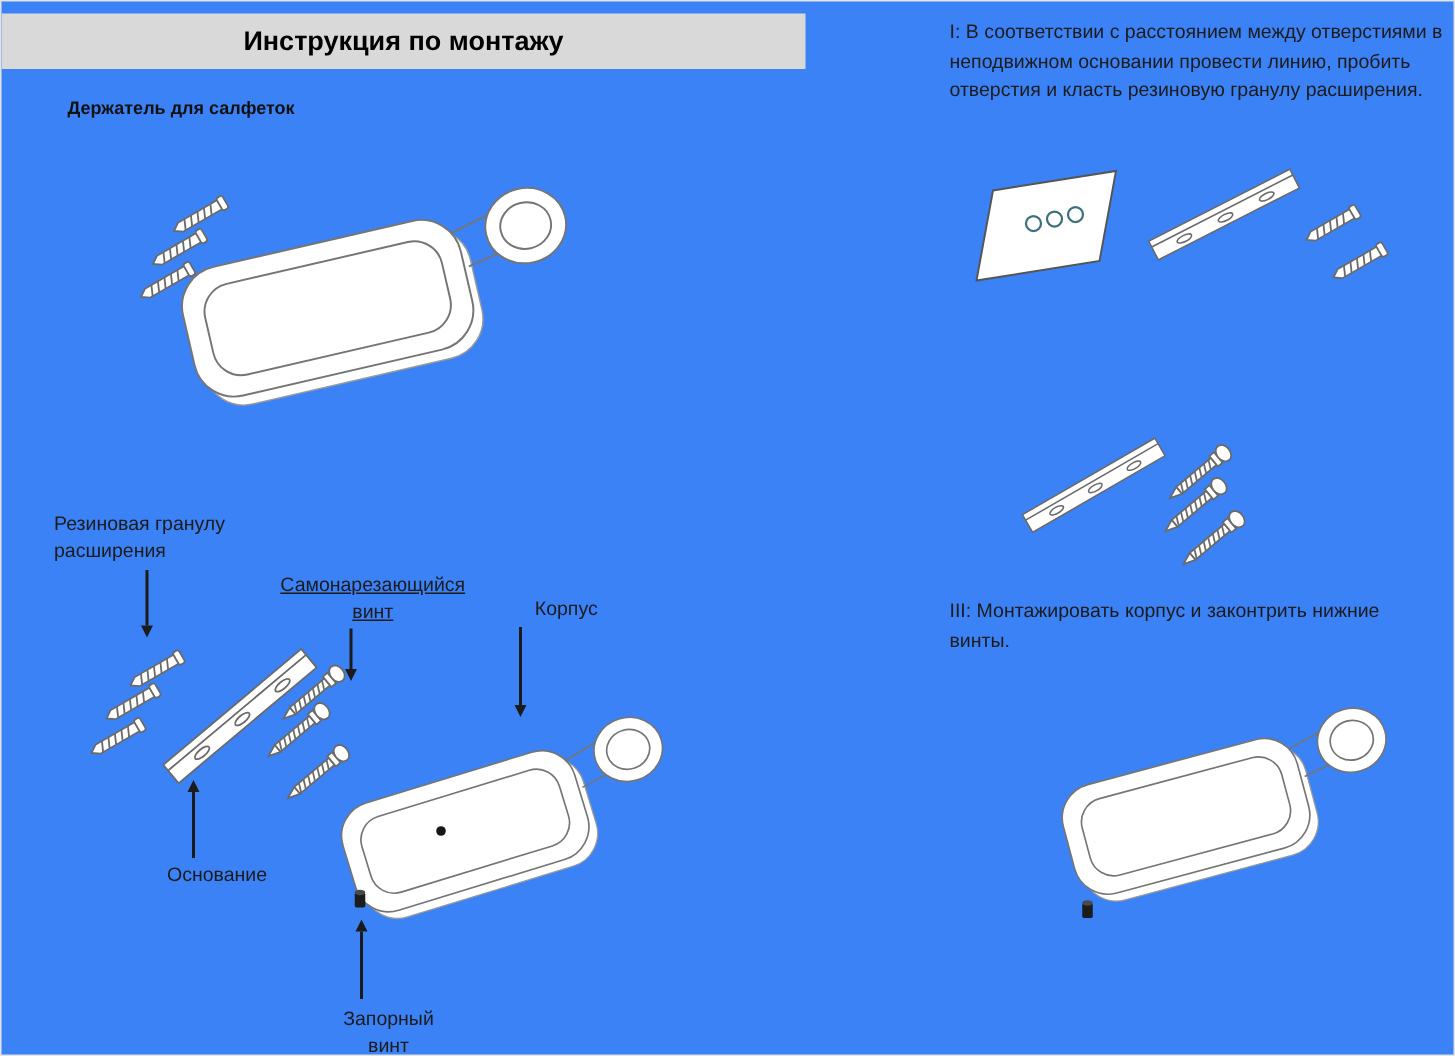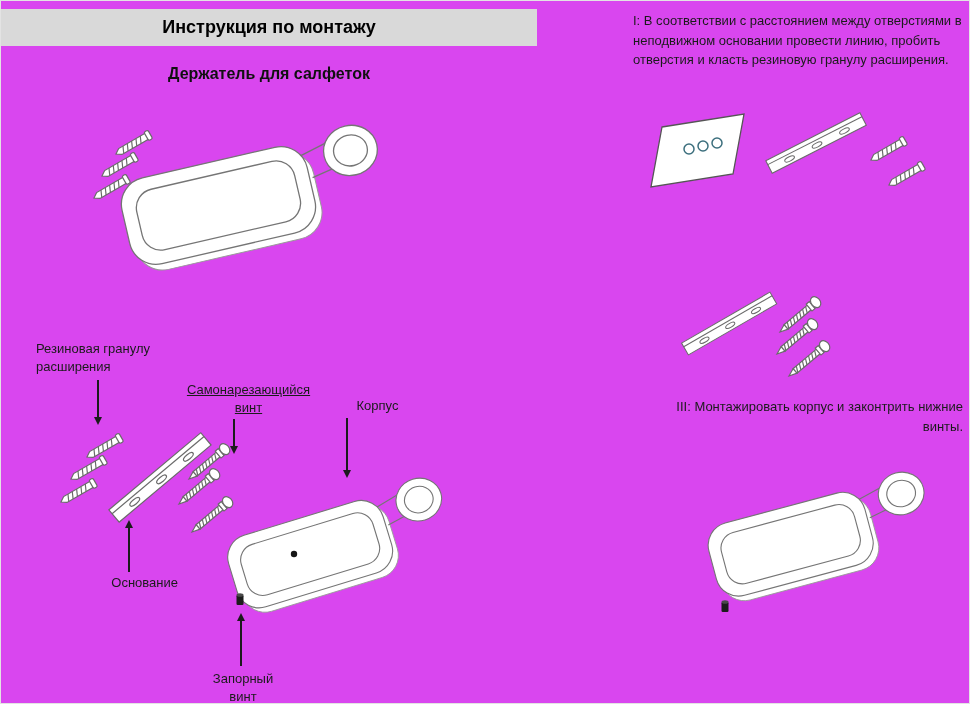--- a/index.html
+++ b/index.html
@@ -1,25 +1,25 @@
 <!DOCTYPE html>
 <html><head>
 <meta charset="utf-8">
 <style>
   * { margin:0; padding:0; box-sizing:border-box; }
   html,body { background:#fff; }
   body { font-family:"Liberation Sans","DejaVu Sans",sans-serif; color:#1b1b1b; }
-  .page { position:relative; width:970px; height:704px; background:#d946ef; overflow:hidden; border:1px solid #e3e3e3; }
+  .page { position:relative; width:970px; height:704px; background:#3b82f6; overflow:hidden; border:1px solid #e3e3e3; }
   .abs { position:absolute; }
 
   .header-bar { position:absolute; left:0; top:8px; width:536px; height:37px; background:#d9d9d9;
                 display:flex; align-items:center; justify-content:center; }
   .header-bar h1 { font-size:18px; font-weight:700; color:#000; }
-  .subtitle { position:absolute; left:0; top:64px; width:536px; text-align:center;
-              font-size:16px; font-weight:700; color:#101010; }
+  .subtitle { position:absolute; left:0; top:64px; width:536px; 
+              font-size:12px; font-weight:700; color:#101010;padding-left:44px; }
 
   .step { position:absolute; width:330px; font-size:13px; line-height:1.5; color:#1b1b1b; }
 
   .part-label { position:absolute; font-size:13px; line-height:1.35; color:#1b1b1b; }
   .center { text-align:center; }
 
   .varrow { position:absolute; width:2px; background:#1b1b1b; }
   .varrow::after { content:""; position:absolute; left:-3.5px; width:0; height:0;
                    border-left:4.5px solid transparent; border-right:4.5px solid transparent; }
   .varrow.down::after { bottom:-8px; border-top:8px solid #1b1b1b; }
@@ -119,21 +119,21 @@
       <use href="#screw" transform="translate(138,108) rotate(-40)"></use>
       <use href="#holder" transform="translate(168,118) rotate(-17) scale(0.85)"></use>
       <circle class="dot" cx="240" cy="130" r="3.2"></circle>
       <use href="#setscrew" transform="translate(186,176)"></use>
     </svg>
 
     <div class="varrow up" style="left:102px; top:192px; height:44px;"></div>
     <div class="part-label" style="left:52px; top:238px; width:100px;text-align:right;">Основание</div>
 
     <div class="varrow up" style="left:214px; top:285px; height:45px;"></div>
-    <div class="part-label center" style="left:178px; top:334px; width:78px;">Запорный винт</div>
+    <div class="part-label center" style="left:194px; top:334px; width:78px;">Запорный винт</div>
   </div>
 
   
   <div class="step" style="left:632px; top:10px;">I: В соответствии с расстоянием между отверстиями в неподвижном основании провести линию, пробить отверстия и класть резиновую гранулу расширения.</div>
 
   <svg class="abs" style="left:648px; top:104px;" width="300" height="105" viewBox="0 0 300 105">
     <polygon class="plate" points="13,22 95,9 84,69 2,82"></polygon>
     <circle class="plate-circle" cx="40" cy="44" r="5"></circle>
     <circle class="plate-circle" cx="54" cy="41" r="5"></circle>
     <circle class="plate-circle" cx="68" cy="38" r="5"></circle>
@@ -145,20 +145,20 @@
   
 
   <svg class="abs" style="left:676px; top:283px;" width="180" height="100" viewBox="0 0 180 100">
     <use href="#bracket" transform="translate(8,65) rotate(-30) scale(0.85)"></use>
     <use href="#screw" transform="translate(103,48) rotate(-40)"></use>
     <use href="#screw" transform="translate(100,70) rotate(-40)"></use>
     <use href="#screw" transform="translate(112,92) rotate(-40)"></use>
   </svg>
 
   
-  <div class="step" style="left:632px; top:396px;text-align:right;">III: Монтажировать корпус и законтрить нижние винты.</div>
+  <div class="step" style="left:632px; top:396px;">III: Монтажировать корпус и законтрить нижние винты.</div>
 
   <svg class="abs" style="left:690px; top:450px;" width="240" height="190" viewBox="0 0 240 190">
     <use href="#holder" transform="translate(12,78) rotate(-15) scale(0.85)"></use>
     <use href="#setscrew" transform="translate(34,156)"></use>
   </svg>
 
 </div>
 
 </body></html>

